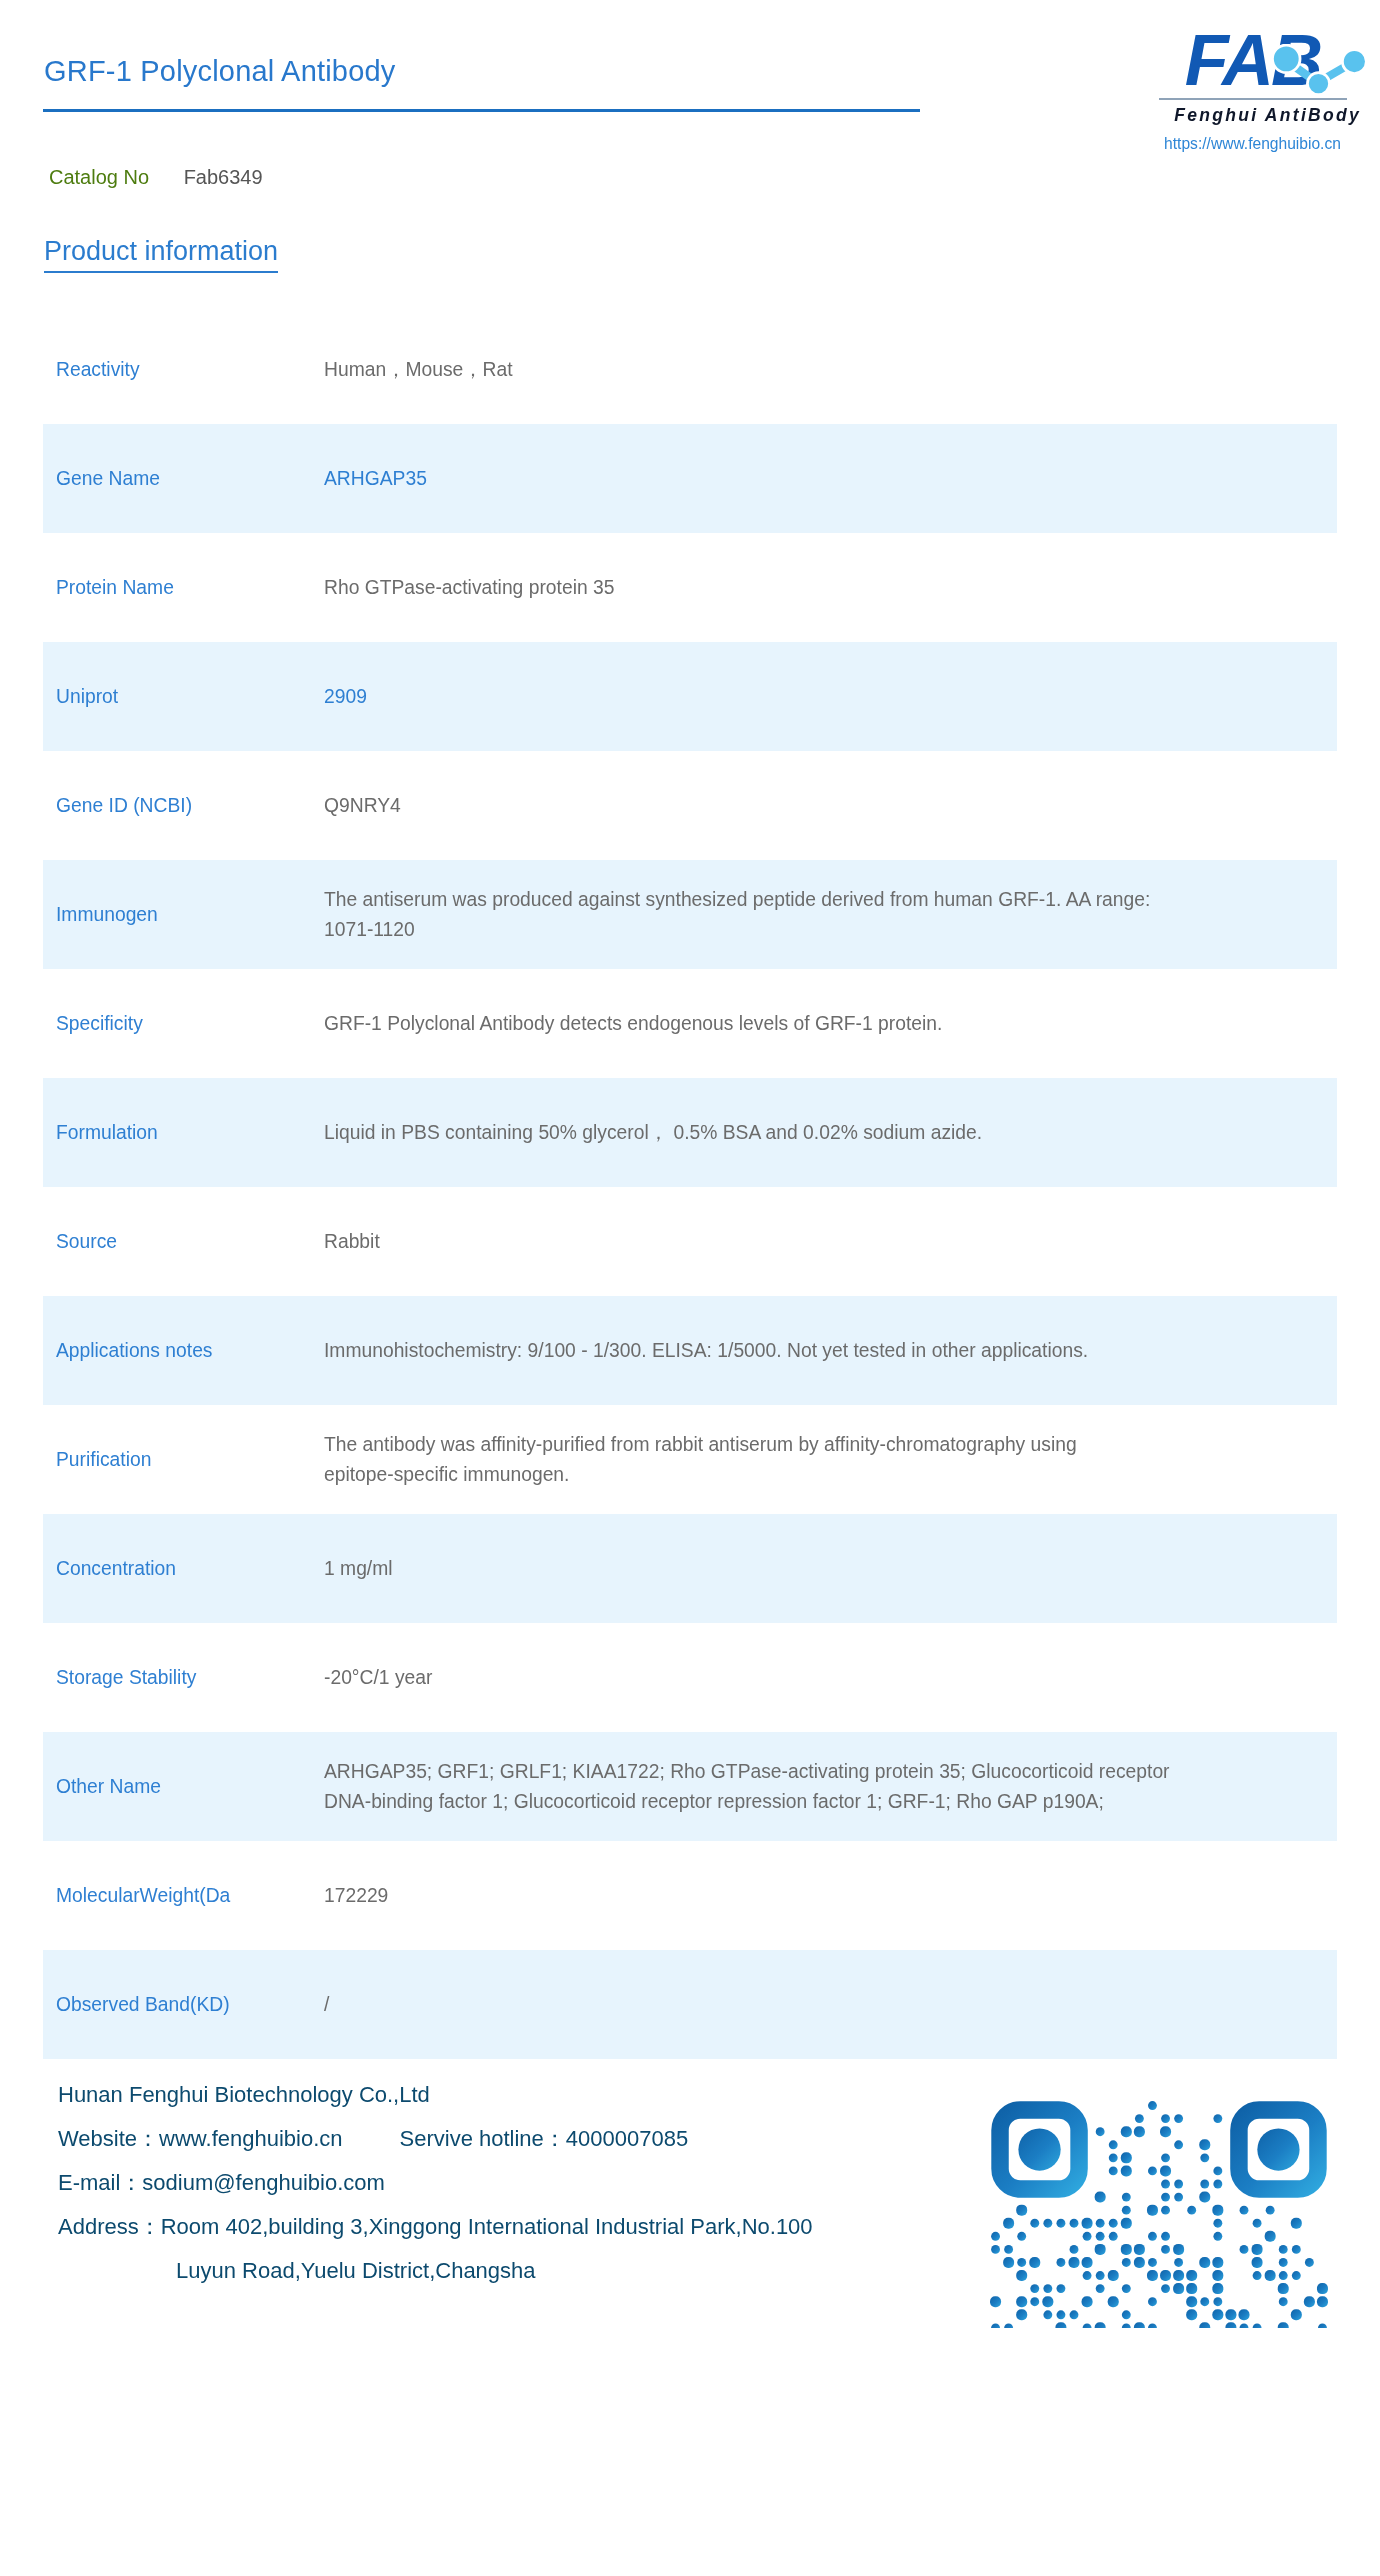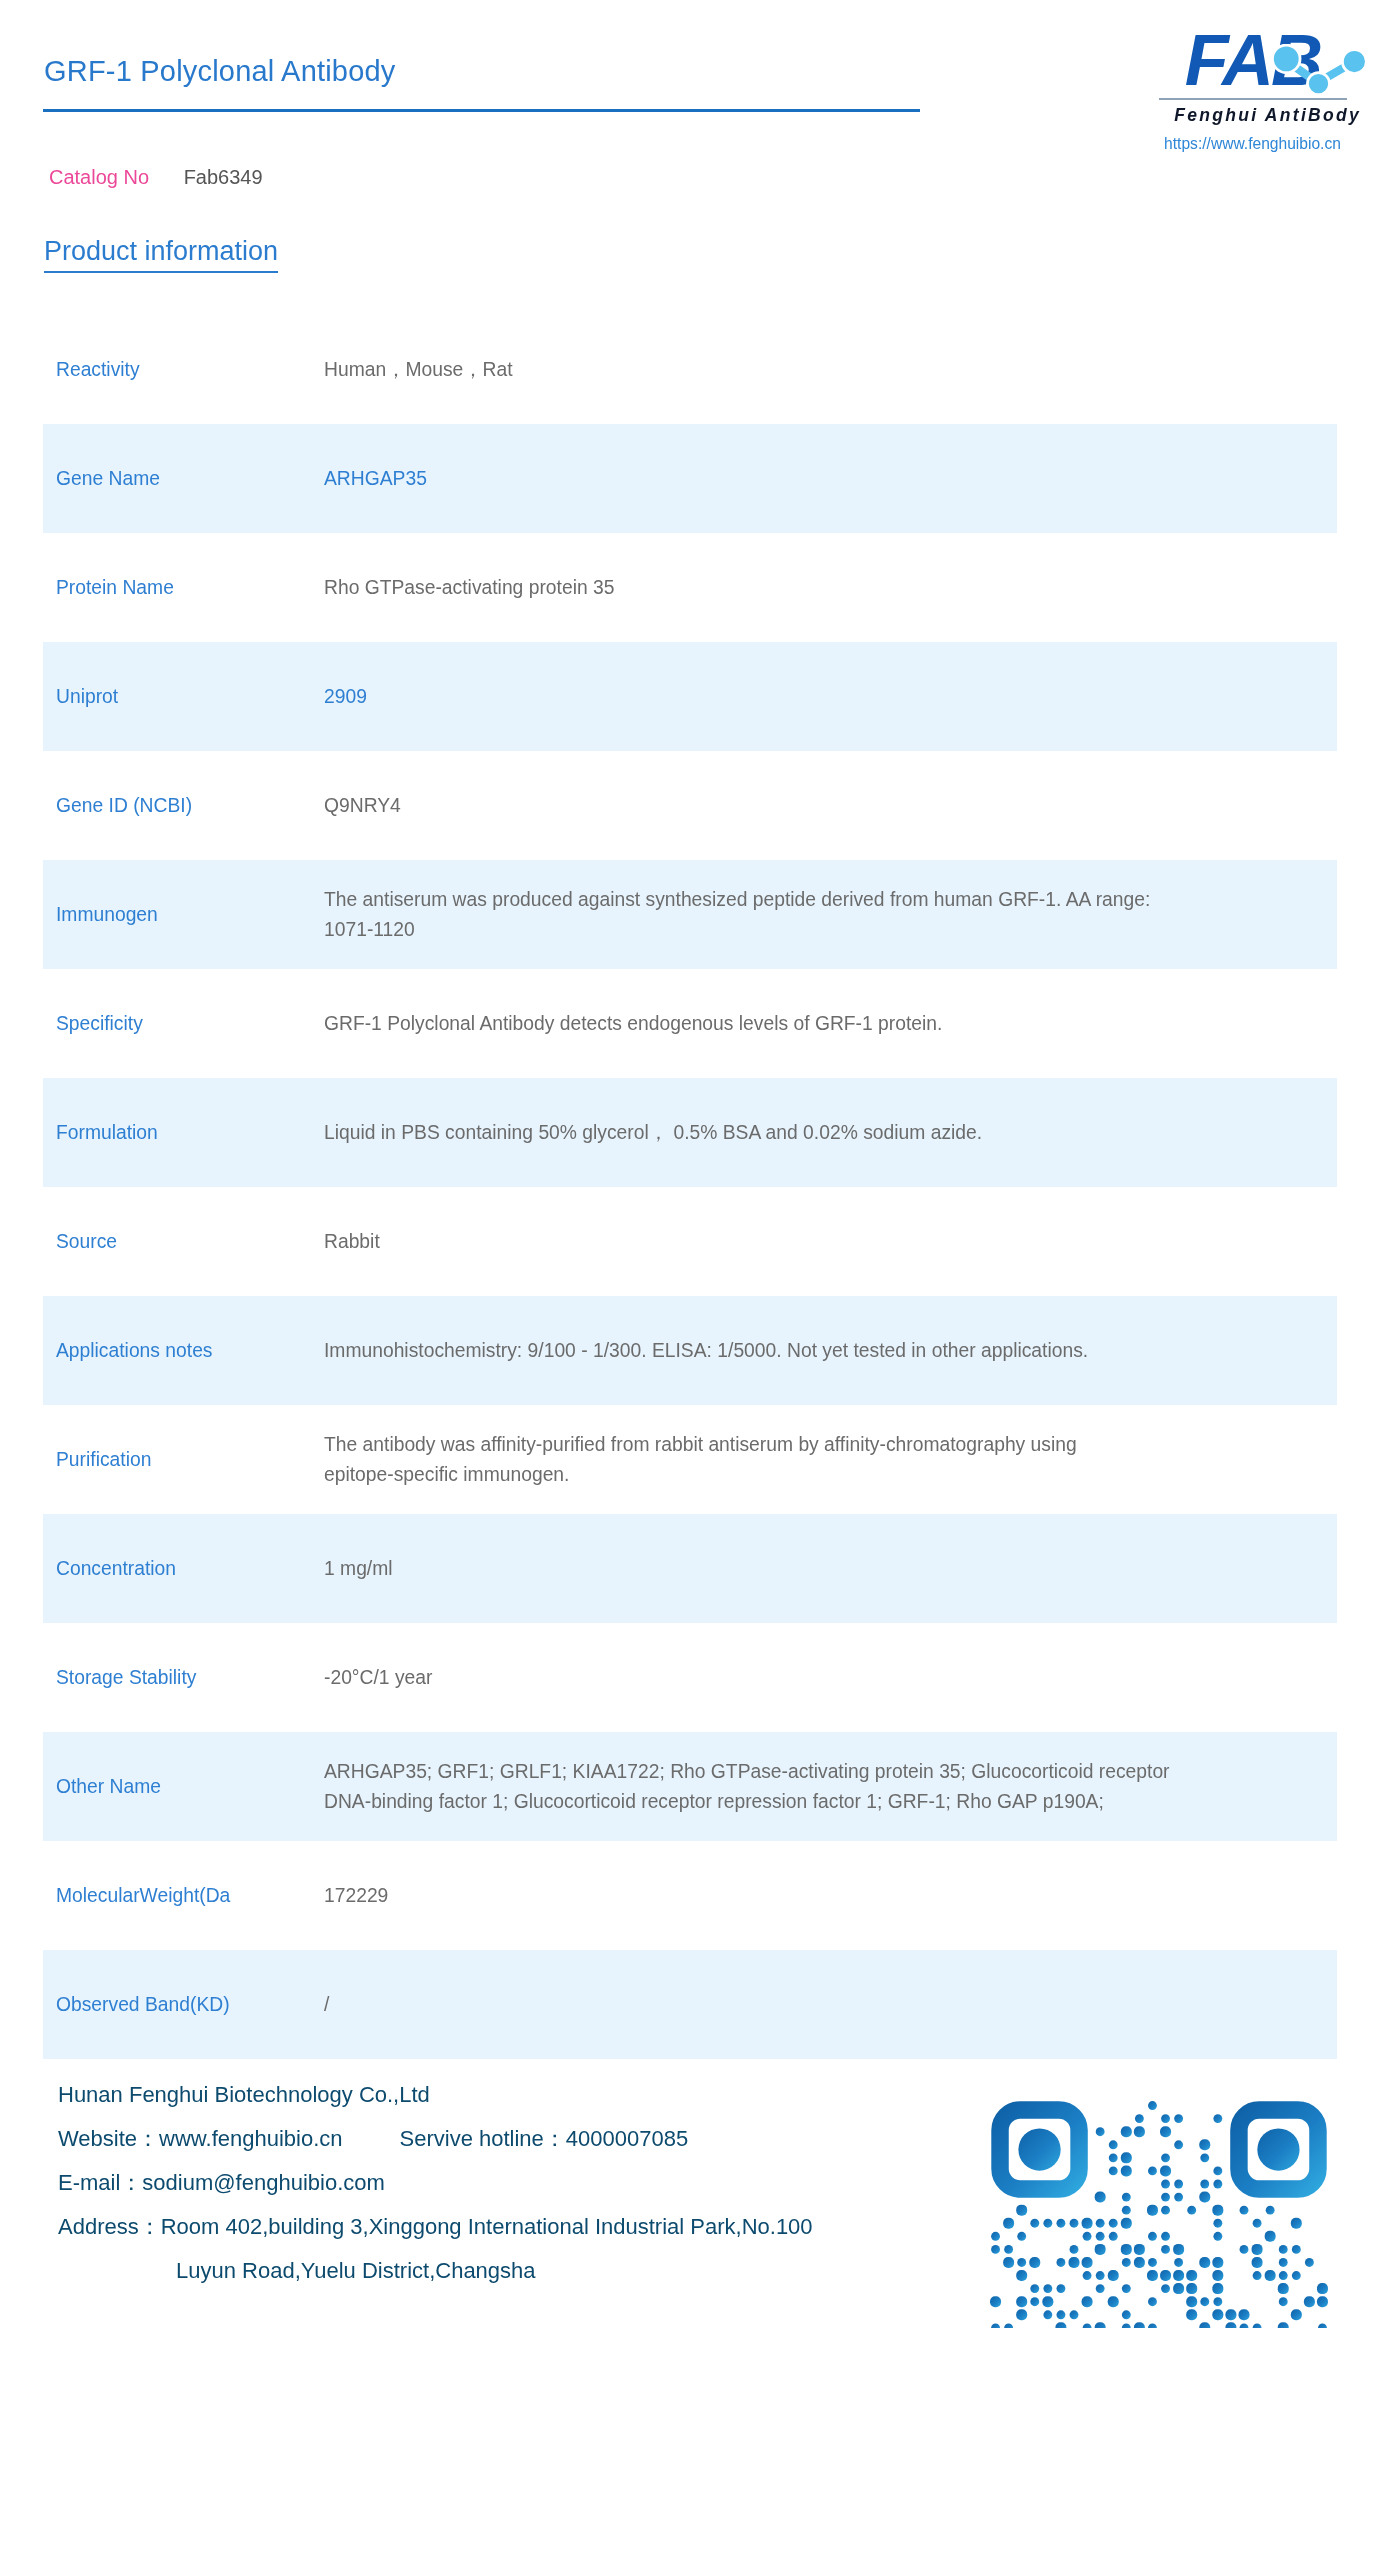--- a/index.html
+++ b/index.html
@@ -4,21 +4,21 @@
 <style>
   * { margin:0; padding:0; box-sizing:border-box; }
   html,body { background:#ffffff; }
   body { font-family:"Liberation Sans","DejaVu Sans",sans-serif; }
   .page { position:relative; width:1380px; height:2328px; background:#fff; overflow:hidden; }
 
   
   .doc-title { position:absolute; top:55px; left:44px; font-size:29px; font-weight:500; color:#2878cc; letter-spacing:0.2px; }
   .title-rule { position:absolute; top:109px; left:43px; width:877px; height:2.8px; background:#1b6fc0; }
   .catalog { position:absolute; top:166px; left:49px; font-size:20px; }
-  .catalog .cat-label { color:#ec4899; }
+  .catalog .cat-label { color:#4d7c0f; }
   .catalog .cat-value { color:#555; margin-left:29px; }
 
   .brand { position:absolute; top:24px; left:1144px; width:217px; text-align:center; }
   .brand-mark { position:relative; display:inline-block; }
   .brand-fab { font-size:72px; line-height:1; font-weight:900; font-style:italic; color:#1159b4; letter-spacing:-2.8px; }
   .brand-mol { position:absolute; top:20px; left:81px; pointer-events:none; }
   .brand-rule { width:188px; height:1.8px; background:#8fa3b8; margin:1.8px auto 5.5px auto; }
   .brand-sub { font-size:17.5px; font-weight:bold; font-style:italic; color:#0f172a; letter-spacing:2.3px; white-space:nowrap;text-align:right; }
   .brand-url { margin-top:9.2px; font-size:15.6px; color:#2e86d6; }
 

